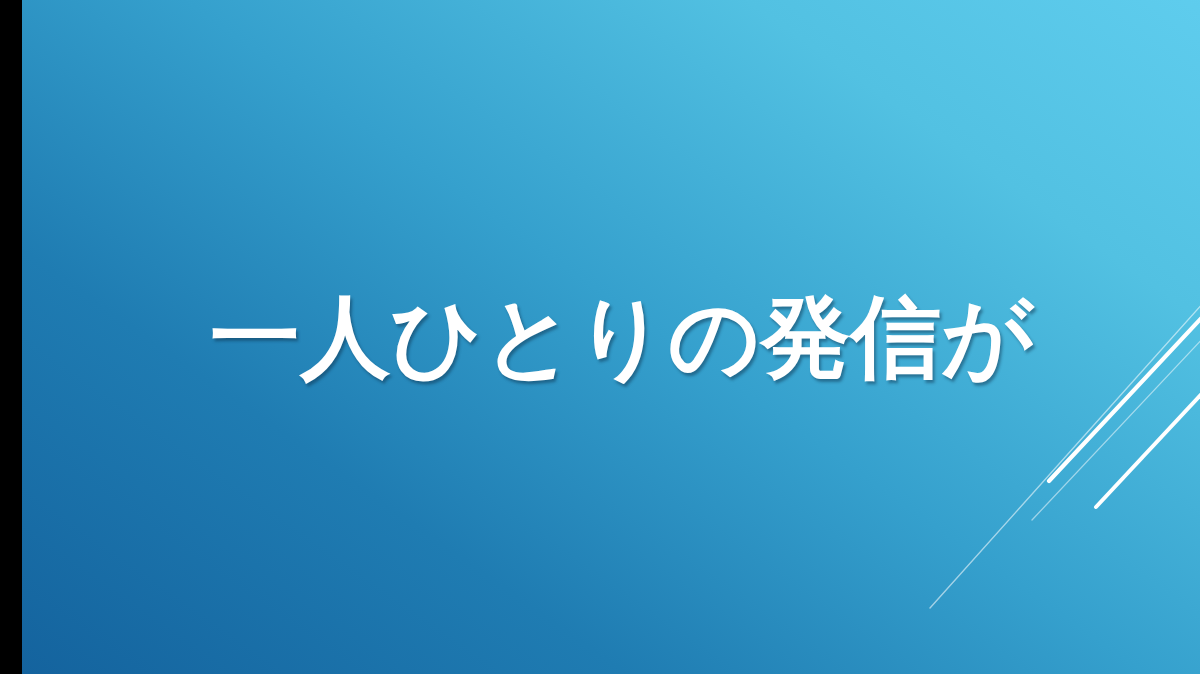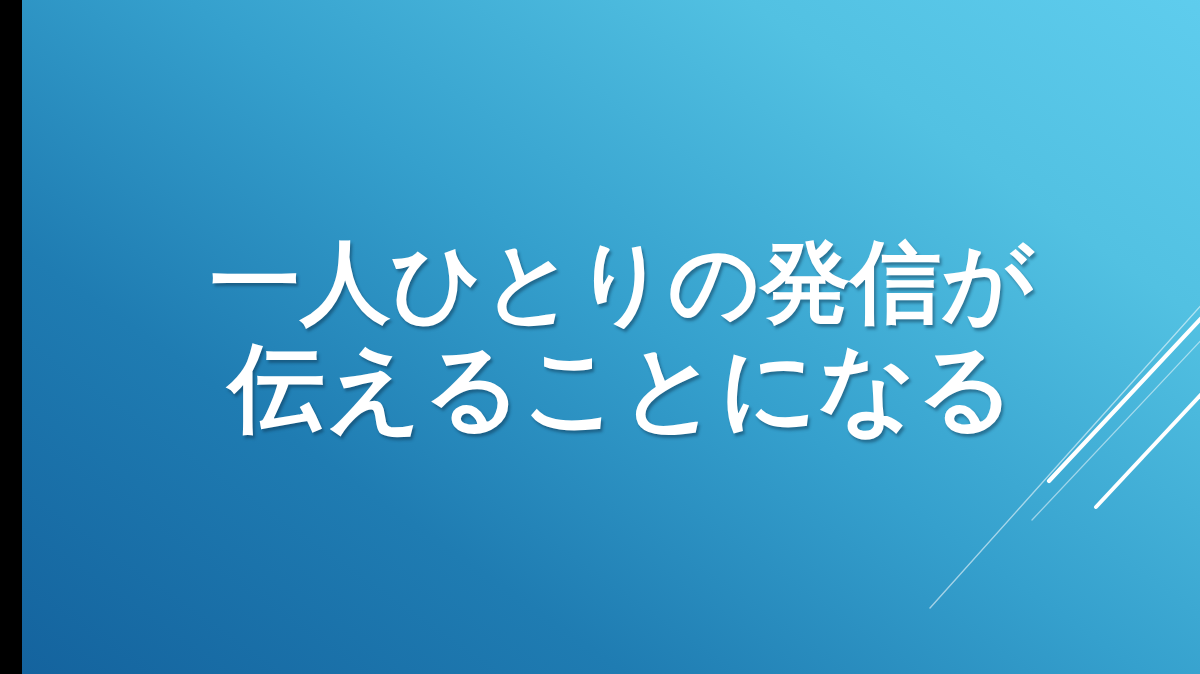--- a/index.html
+++ b/index.html
@@ -58,16 +58,15 @@
 
   <svg id="decor-lines" viewBox="0 0 1200 674" width="1200" height="674" preserveAspectRatio="none" aria-hidden="true">
     <line stroke="#ffffff" stroke-linecap="round" x1="1200" y1="282" x2="908" y2="608" stroke-width="1.4" opacity="0.55"></line>
     <line stroke="#ffffff" stroke-linecap="round" x1="1200" y1="296" x2="1027" y2="481" stroke-width="4.2" opacity="1"></line>
     <line stroke="#ffffff" stroke-linecap="round" x1="1200" y1="318" x2="1010" y2="520" stroke-width="1.3" opacity="0.5"></line>
     <line stroke="#ffffff" stroke-linecap="round" x1="1200" y1="372" x2="1074" y2="507" stroke-width="4" opacity="1"></line>
   </svg>
 
   <div id="headline">
     <div class="headline-line" style="font-size: 90px;">一人ひとりの発信が</div>
-    <div class="headline-line">伝えることになる</div>
   </div>
 
 </div>
 
 </body></html>

